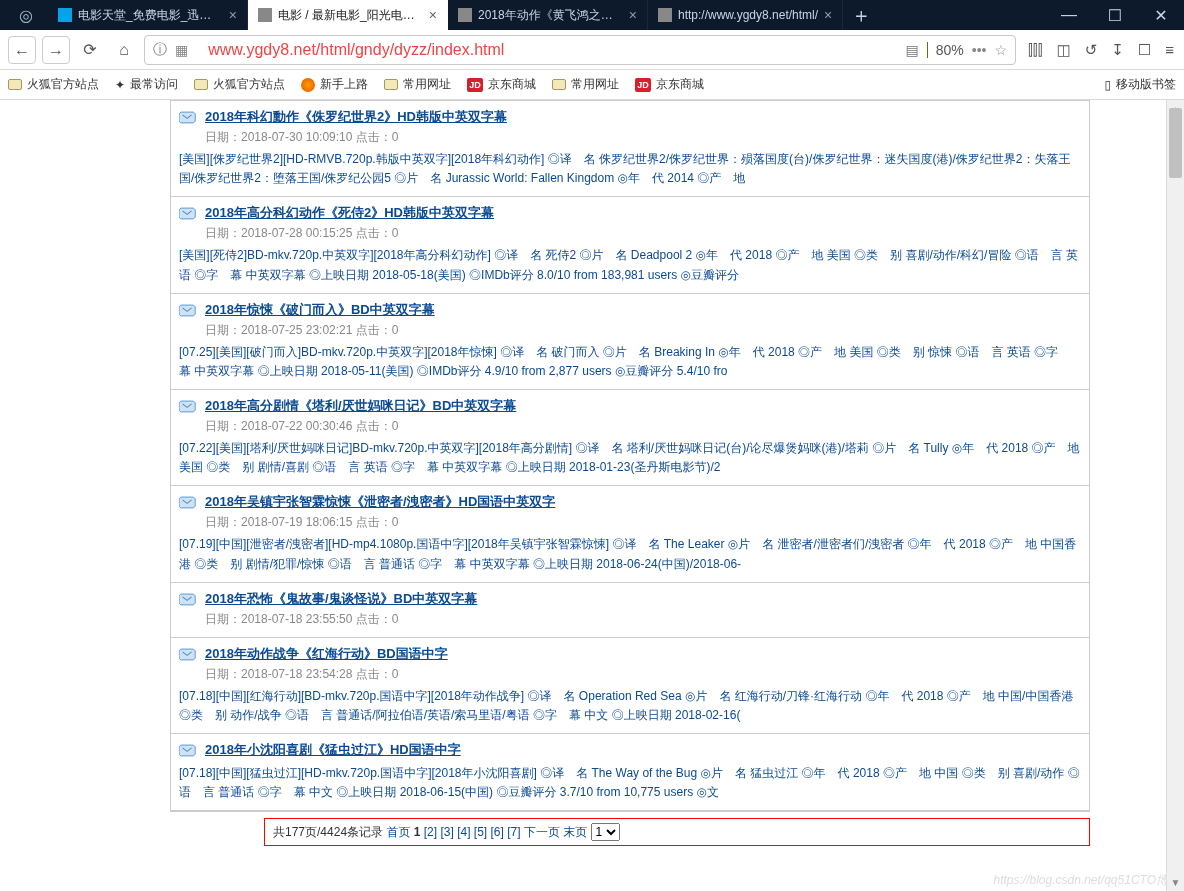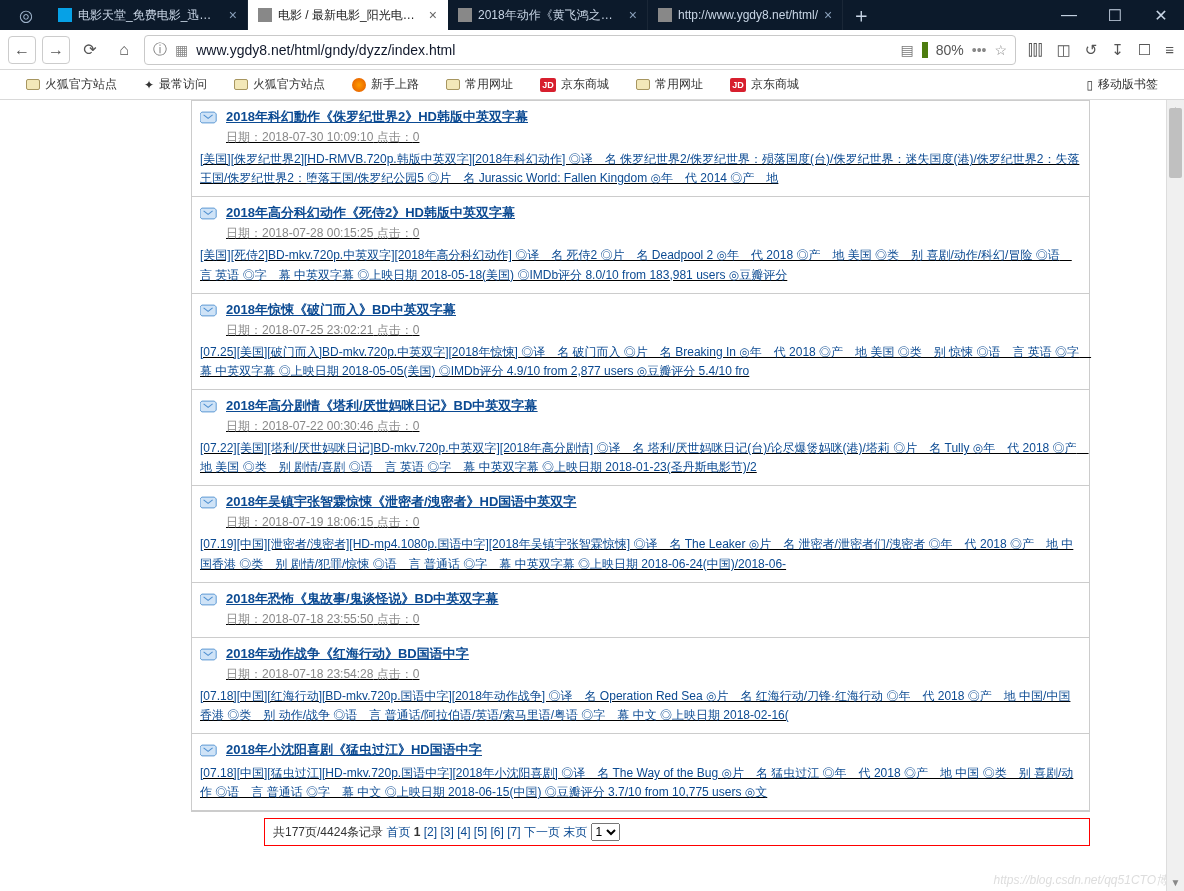--- a/index.html
+++ b/index.html
@@ -15,36 +15,36 @@
     .tab.active { background:#fff; color:#222; }
     .tab.active .close { color:#666;}
     .win-controls { display:flex; }
     .win-controls .btn { width:46px; display:flex; align-items:center; justify-content:center; color:#c9d6e6;}
     .new-tab { width:36px; display:flex; align-items:center; justify-content:center; color:#c9d6e6; font-size:20px;}
     .toolbar { height: 40px; background:#fff; border-bottom:1px solid #d9d9d9; display:flex; align-items:center; padding: 0 8px; gap:6px;}
     .nav-btn { width:28px; height:28px; border:1px solid #ccc; border-radius:4px; display:flex; align-items:center; justify-content:center; color:#555; background:#fff;}
     .nav-btn.plain { border:none; }
     .urlbar { flex:1; height:30px; border:1px solid #c9c9c9; border-radius:4px; display:flex; align-items:center; padding:0 8px; gap:8px; font-size:14px; color:#555; background:#fff;}
     .urlbar .info{ color:#777; }
-    .urlbar input { border:none; outline:none; flex:1; font-size:14px; color:#0f172a; background:transparent;}
-    .urlbar .zoom { border-left:6px solid #4d7c0f; padding-left:8px; color:#555;}
+    .urlbar input { border:none; outline:none; flex:1; font-size:16px; color:#ef4444; background:transparent;margin-left:12px;}
+    .urlbar .zoom { border-left:1px solid #4d7c0f; padding-left:8px; color:#555;}
     .urlbar .star { color:#888;}
     .urlbar .dots { color:#888;}
     .right-icons { display:flex; align-items:center; gap:14px; padding-right:2px;}
     .right-icons span { color:#555; font-size:15px;}
-    .bookbar { height:30px; background:#fff; border-bottom:1px solid #d9d9d9; display:flex; align-items:center; padding:0 26px; gap:27px; font-size:12px; color:#333;}
+    .bookbar { height:30px; background:#fff; border-bottom:1px solid #d9d9d9; display:flex; align-items:center; padding:0 8px; gap:16px; font-size:12px; color:#333;}
     .bookbar .item { display:flex; align-items:center; gap:5px;}
     .bookbar .folder { width:14px; height:11px; border:1px solid #a79660; background:#f3e8b8; border-radius:2px;}
     .bookbar .jd { display:inline-flex; width:16px; height:14px; background:#d71f2e; color:#fff; align-items:center; justify-content:center; font-size:9px; font-weight:bold; border-radius:2px;}
     .bookbar .ff { width:14px; height:14px; background:radial-gradient(circle,#ff9b00,#e25600); border-radius:50%;}
     .bookbar .spacer { flex:1;}
     .content { flex:1; background:#fff; overflow:auto; position:relative;}
     .page { width:100%; min-height:100%; padding:0; }
     .list-area { margin:0 auto; width:996px; position:relative; }
-    .list { margin-left:97px; border-bottom:1px solid #ccc;text-decoration:underline; }
+    .list { margin-left:76px; border-bottom:1px solid #ccc; }
     .row { border:1px solid #ccc; border-top:none; padding:6px 8px 8px; font-size:12px; line-height:1.6; }
     .row:first-child{ border-top:1px solid #ccc;}
     .row .title-line { display:flex; align-items:center; gap:8px;}
     .row .icon { width:18px; height:15px; }
     .row .title { color:#0b4a92; font-weight:bold; font-size:13px;}
     .row .meta { color:#888; margin-left:26px; }
     .row .meta .clk { color:#888;}
     .row .desc { color:#0b4a92; margin-top:3px; }
     .pagination-wrap { margin-left:170px; margin-top:6px; }
     .pagination { border:1px solid red; padding:4px 8px; font-size:12px; color:#333; position:relative; }
@@ -186,21 +186,21 @@
             </div>
             <div class="row">
               <div class="title-line">
                 <span class="icon"><svg viewBox="0 0 20 16">
                     <path d="M2 2h14l2 2v8l-2 2H2l-2-2V4z" fill="#cfe3f7" stroke="#4d8ecf" stroke-width="1"></path>
                     <path d="M4 5l5 4 5-4" fill="none" stroke="#4d8ecf" stroke-width="1.2"></path>
                   </svg></span>
                 <a href="#" class="title">2018年惊悚《破门而入》BD中英双字幕</a>
               </div>
               <div class="meta"><span>日期：</span><span>2018-07-25 23:02:21</span><span class="clk"> 点击：</span><span>0</span></div>
-              <div class="desc">[07.25][美国][破门而入]BD-mkv.720p.中英双字][2018年惊悚] ◎译　名 破门而入 ◎片　名 Breaking In ◎年　代 2018 ◎产　地 美国 ◎类　别 惊悚 ◎语　言 英语 ◎字　幕 中英双字幕 ◎上映日期 2018-05-05(美国) ◎IMDb评分 4.9/10 from 2,877 users ◎豆瓣评分 5.4/10 fro</div>
+              <div class="desc">[07.25][美国][破门而入]BD-mkv.720p.中英双字][2018年惊悚] ◎译　名 破门而入 ◎片　名 Breaking In ◎年　代 2018 ◎产　地 美国 ◎类　别 惊悚 ◎语　言 英语 ◎字　幕 中英双字幕 ◎上映日期 2018-05-11(美国) ◎IMDb评分 4.9/10 from 2,877 users ◎豆瓣评分 5.4/10 fro</div>
             </div>
             <div class="row">
               <div class="title-line">
                 <span class="icon"><svg viewBox="0 0 20 16">
                     <path d="M2 2h14l2 2v8l-2 2H2l-2-2V4z" fill="#cfe3f7" stroke="#4d8ecf" stroke-width="1"></path>
                     <path d="M4 5l5 4 5-4" fill="none" stroke="#4d8ecf" stroke-width="1.2"></path>
                   </svg></span>
                 <a href="#" class="title">2018年高分剧情《塔利/厌世妈咪日记》BD中英双字幕</a>
               </div>
               <div class="meta"><span>日期：</span><span>2018-07-22 00:30:46</span><span class="clk"> 点击：</span><span>0</span></div>

